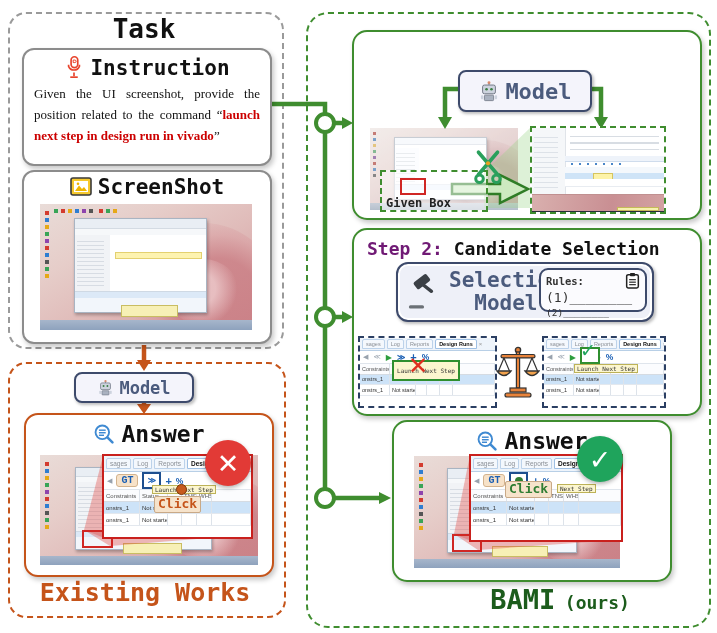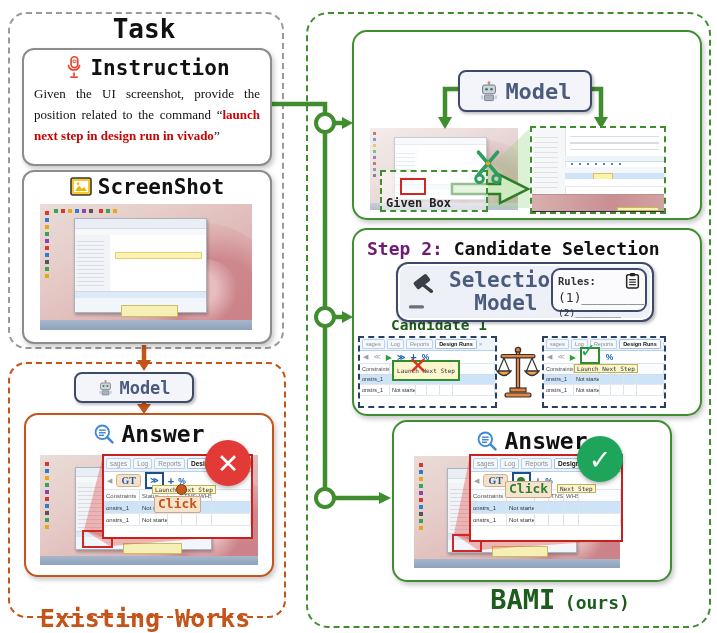--- a/index.html
+++ b/index.html
@@ -74,21 +74,21 @@
   .vv-tabs{display:flex;align-items:center;height:15px;background:#eef4fb;border-bottom:1px solid #b8cfe6;
     padding-left:2px;gap:2px;font-size:6.5px;color:#8a8f96;}
   .vv-tab{border:1px solid #bcd2ea;background:#f4f8fd;padding:1px 3px;border-radius:2px 2px 0 0;white-space:nowrap;}
   .vv-tab.active{color:#111;font-weight:bold;background:#fff;border-color:#9fc0e4;}
   .vv-close{color:#999;font-size:6px;}
   .vv-toolbar{display:flex;align-items:center;height:17px;gap:4px;padding-left:3px;border-bottom:1px solid #dfe5ec;}
   .vv-prev,.vv-rew{color:#98a2ad;font-size:7px;}
   .vv-play{color:#2e9e3e;font-size:8px;}
   .vv-fwd{color:#1a5fb4;font-weight:bold;font-size:8px;}
   .vv-gt{background:#f7e2c8;border:1px solid #d3b38e;border-radius:3px;color:#1a5fb4;font-weight:bold;
-    font-size:10px;padding:0 4px;font-family:Liberation Serif, serif;}
+    font-size:10px;padding:0 4px;font-family:Liberation Mono, monospace;}
   .vv-target{width:15px;height:13px;border:2px solid #1d4f8f;background:#fff;display:flex;
     align-items:center;justify-content:center;flex:none;}
   .vv-dot{width:8px;height:8px;border-radius:50%;background:#2f7d32;}
   .vv-plus{color:#1a5fb4;font-weight:bold;font-size:11px;}
   .vv-pct{color:#1a5fb4;font-weight:bold;font-size:8.5px;}
   .vv-head,.vv-row{display:grid;grid-template-columns:36px 28px 14px 15px 15px 1fr;font-size:6px;height:11px;}
   .vv-head span,.vv-row span{border-right:1px solid #dde3ea;padding-left:2px;overflow:hidden;
     white-space:nowrap;display:flex;align-items:center;}
   .vv-head{color:#555;border-bottom:1px solid #d5dbe2;background:#fbfcfe;}
   .vv-row{border-bottom:1px solid #e3e8ee;}
@@ -257,21 +257,21 @@
       </div>
       <div class="vv-tip" style="left:48px;top:29px;">Launch Next Step</div>
       <div class="click-dot" style="left:72px;top:28px;"></div>
       <div class="click-chip" style="left:50px;top:40px;color:#c5541a;">Click</div>
     </div>
     <div class="badge x" style="left:179px;top:25px;width:46px;height:46px;background:#e23a36;font-size:27px;">
         <span>✕</span>
       </div>
   </div>
 
-  <div class="big-label" style="left:8px;top:604px;width:274px;font-size:25px;color:#c5541a;">Existing Works</div>
+  <div class="big-label" style="left:8px;top:578px;width:274px;font-size:25px;color:#c5541a;">Existing Works</div>
 
   <div class="panel green" style="left:306px;top:12px;width:401px;height:612px;border-radius:22px;"></div>
 
   <div class="card greenb" style="left:352px;top:30px;width:346px;height:186px;">
     <svg class="ovl" width="346" height="186" style="z-index:4;">
       <path d="M104 57 H91 V86" fill="none" stroke="#3f8d2f" stroke-width="4.5"></path>
       <polygon points="84,85 98,85 91,97" fill="#3f8d2f"></polygon>
       <path d="M234 57 H247 V86" fill="none" stroke="#3f8d2f" stroke-width="4.5"></path>
       <polygon points="240,85 254,85 247,97" fill="#3f8d2f"></polygon>
       <polygon points="130,140 176,96 176,176 130,176" fill="rgba(150,210,130,0.32)"></polygon>
@@ -344,37 +344,36 @@
         <g fill="#3b4046">
           <rect x="8" y="6" width="17" height="9" rx="2" transform="rotate(-38 16 10)"></rect>
           <rect x="13" y="14" width="17" height="3.6" rx="1.8" transform="rotate(38 21 16)"></rect>
           <rect x="3" y="35" width="16" height="3.4" rx="1.7" fill="#6b7076"></rect>
         </g>
       </svg>
       <div style="display:flex;flex-direction:column;align-items:center;line-height:1.1;">
         <span class="lbl" style="font-size:21px;">Selection</span>
         <span class="lbl" style="font-size:21px;">Model</span>
       </div>
-      <div style="position:absolute;right:5px;top:4px;width:96px;height:44px;background:#fbfbfe;border:2px solid #3d4a6b;border-radius:9px;padding:2px 5px;box-sizing:border-box;">
+      <div style="position:absolute;right:5px;top:4px;width:108px;height:44px;background:#fbfbfe;border:2px solid #3d4a6b;border-radius:9px;padding:2px 5px;box-sizing:border-box;">
         <div style="display:flex;justify-content:space-between;align-items:center;">
           <span style="font-size:10.5px;color:#333;font-weight:bold;">Rules:</span>
           <svg width="15" height="17" viewBox="0 0 18 20">
             <rect x="2" y="3" width="14" height="16" rx="2" fill="#fff" stroke="#222" stroke-width="1.8"></rect>
             <rect x="6" y="1" width="6" height="4" rx="1" fill="#222"></rect>
             <line x1="5" y1="9" x2="13" y2="9" stroke="#222" stroke-width="1.4"></line>
             <line x1="5" y1="12" x2="13" y2="12" stroke="#222" stroke-width="1.4"></line>
             <line x1="5" y1="15" x2="13" y2="15" stroke="#222" stroke-width="1.4"></line>
           </svg>
         </div>
         <div style="font-size:13px;color:#333;line-height:1.35;">(1)________</div>
         <div style="font-size:9.5px;color:#333;line-height:1.35;">(2)________</div>
       </div>
     </div>
 
-    <div class="big-label" style="left:18px;top:87px;width:134px;font-size:14.5px;color:#1c5c1c;">Candidate 1</div>
 
     <div class="cand" style="left:4px;top:106px;width:135px;height:68px;">
       <div class="vivado small">
         <div class="vv-tabs">
           <span class="vv-tab">sages</span>
           <span class="vv-tab">Log</span>
           <span class="vv-tab">Reports</span>
           <span class="vv-tab active">Design Runs</span>
           <span class="vv-close">×</span>
         </div>

